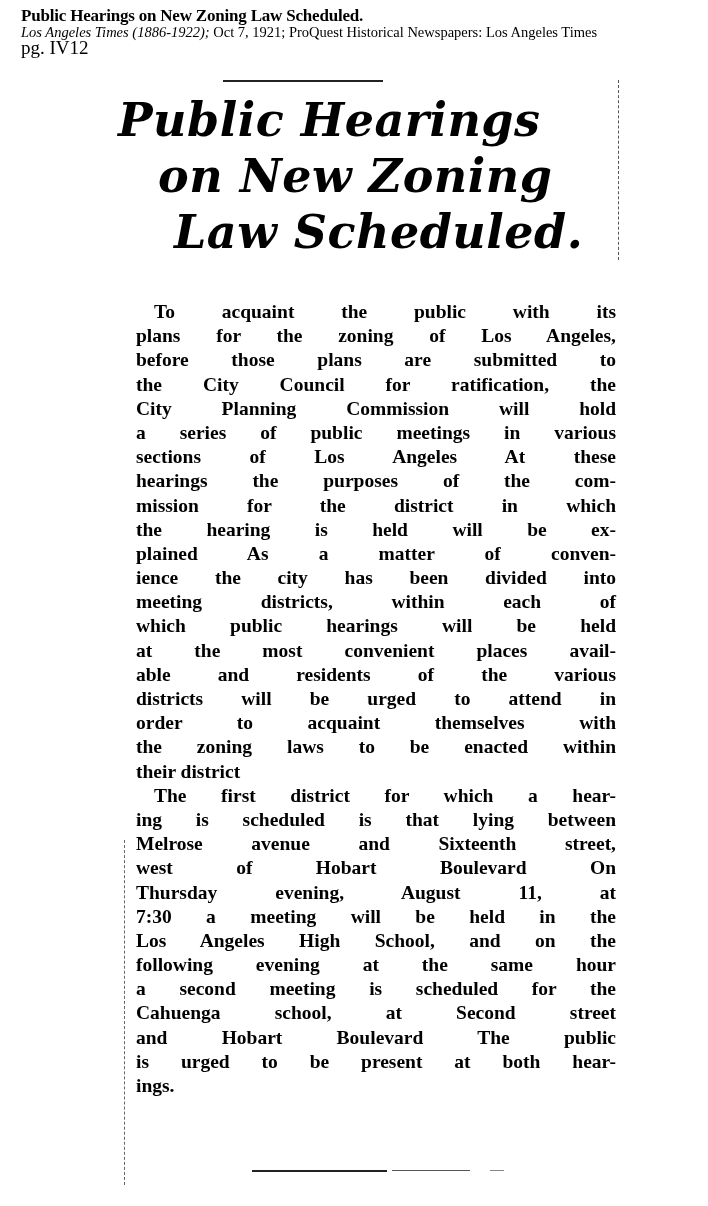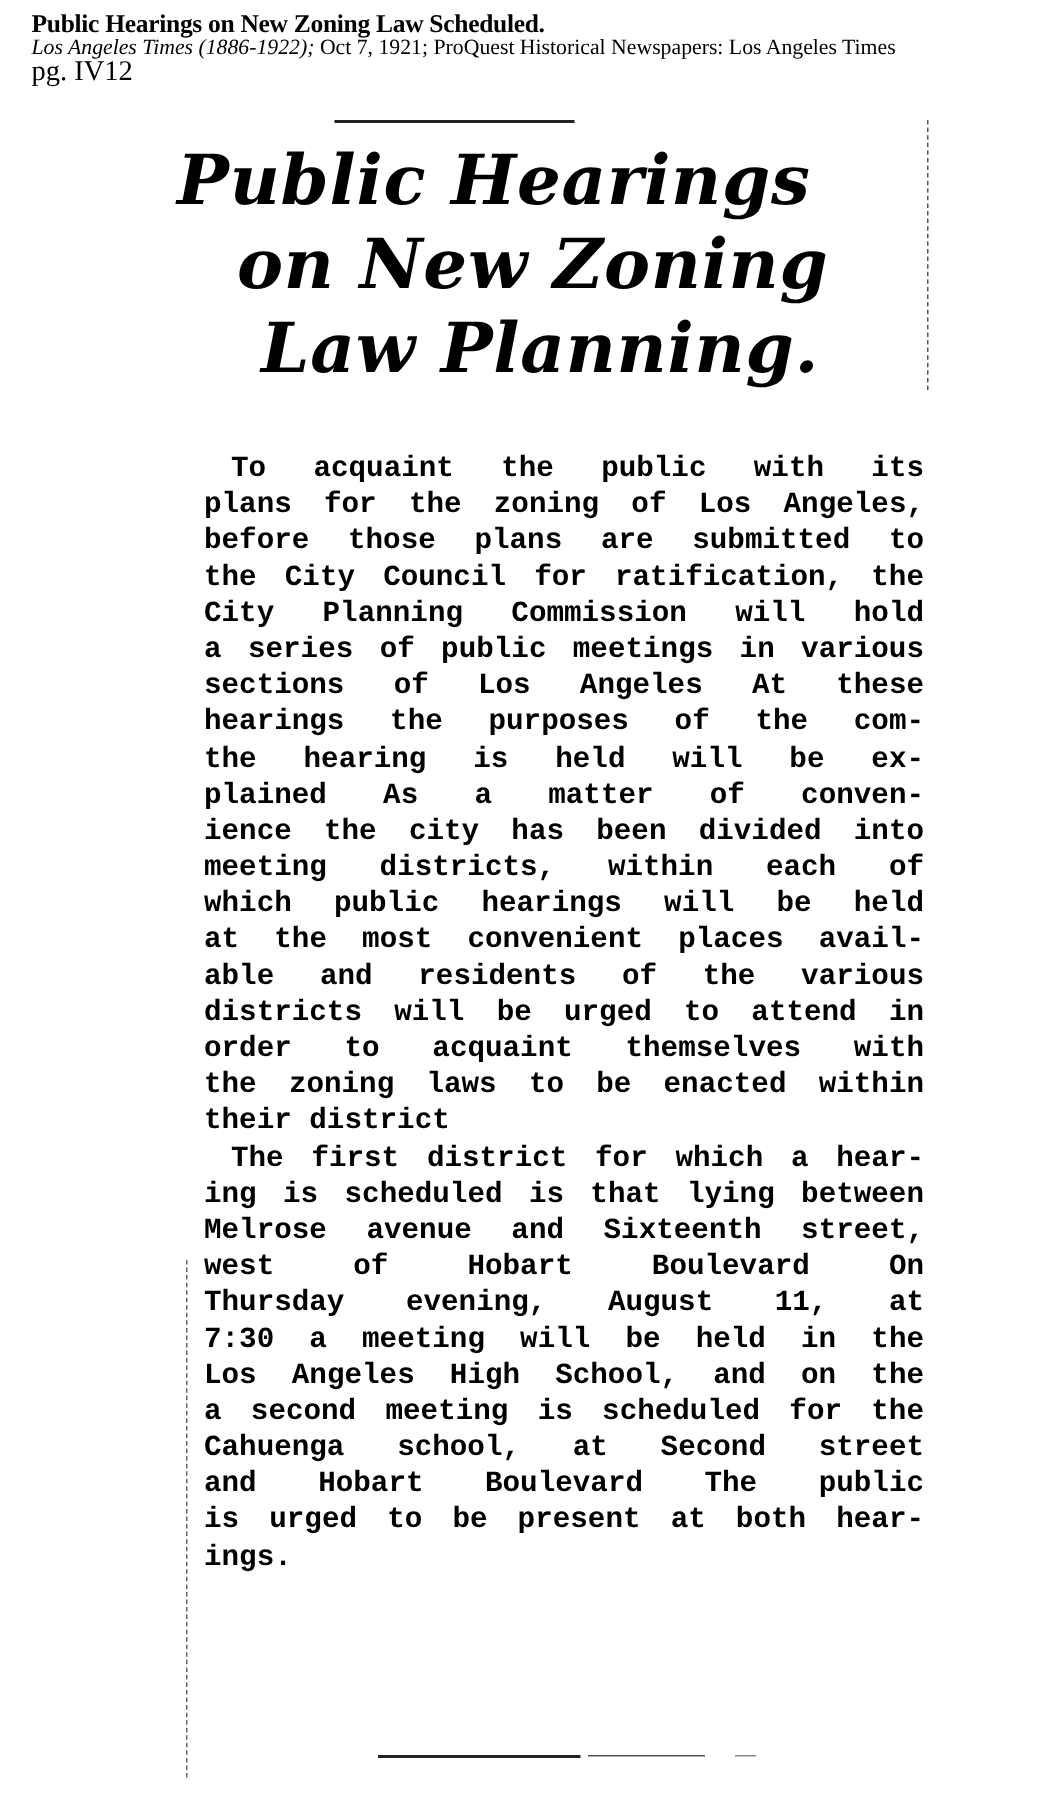--- a/index.html
+++ b/index.html
@@ -15,21 +15,21 @@
   .bottom-rule { position:absolute; left:252px; top:1170px; width:135px; height:2px; background:#222; }
   .bottom-rule2 { position:absolute; left:392px; top:1170px; width:78px; height:1px; background:#555; }
   .bottom-rule3 { position:absolute; left:490px; top:1170px; width:14px; height:1px; background:#888; }
 
   .headline { position:absolute; left:118px; top:92px; font-family:"DejaVu Serif", serif; font-weight:bold; font-style:italic; font-size:46px; line-height:56px; letter-spacing:0.5px; }
   .headline div { white-space:nowrap; }
   .hl1 { margin-left:0px; }
   .hl2 { margin-left:40px; }
   .hl3 { margin-left:56px; }
 
-  .body { position:absolute; left:136px; top:300px; width:480px; font-family:Liberation Mono, monospace; font-weight:bold; font-size:19.5px; line-height:24.2px; }
+  .body { position:absolute; left:136px; top:300px; width:480px; font-family:Liberation Serif, serif; font-weight:bold; font-size:19.5px; line-height:24.2px; }
   .body .line { white-space:nowrap; text-align:justify; text-align-last:justify; height:24.2px; overflow:visible; }
   .body .line.last { text-align-last:left; }
   .indent { padding-left:18px; }
 </style>
 </head>
 <body>
 
 <div class="citation">
   <div class="cit-title">Public Hearings on New Zoning Law Scheduled.</div>
   <div class="cit-source"><i>Los Angeles Times (1886-1922);</i><span> Oct 7, 1921; ProQuest Historical Newspapers: Los Angeles Times</span></div>
@@ -39,52 +39,54 @@
 <div class="top-rule"></div>
 <div class="right-rule"></div>
 <div class="left-rule"></div>
 <div class="bottom-rule"></div>
 <div class="bottom-rule2"></div>
 <div class="bottom-rule3"></div>
 
 <div class="headline">
   <div class="hl1">Public Hearings</div>
   <div class="hl2">on New Zoning</div>
-  <div class="hl3">Law Planning.</div>
+  <div class="hl3">Law Scheduled.</div>
 </div>
 
 <div class="body">
   <div>
     <div class="line indent">To acquaint the public with its</div>
     <div class="line">plans for the zoning of Los Angeles,</div>
     <div class="line">before those plans are submitted to</div>
     <div class="line">the City Council for ratification, the</div>
     <div class="line">City Planning Commission will hold</div>
     <div class="line">a series of public meetings in various</div>
     <div class="line">sections of Los Angeles At these</div>
     <div class="line">hearings the purposes of the com-</div>
+    <div class="line">mission for the district in which</div>
     <div class="line">the hearing is held will be ex-</div>
     <div class="line">plained As a matter of conven-</div>
     <div class="line">ience the city has been divided into</div>
     <div class="line">meeting districts, within each of</div>
     <div class="line">which public hearings will be held</div>
     <div class="line">at the most convenient places avail-</div>
     <div class="line">able and residents of the various</div>
     <div class="line">districts will be urged to attend in</div>
     <div class="line">order to acquaint themselves with</div>
     <div class="line">the zoning laws to be enacted within</div>
     <div class="line last">their district</div>
   </div>
   <div>
     <div class="line indent">The first district for which a hear-</div>
     <div class="line">ing is scheduled is that lying between</div>
     <div class="line">Melrose avenue and Sixteenth street,</div>
     <div class="line">west of Hobart Boulevard On</div>
     <div class="line">Thursday evening, August 11, at</div>
     <div class="line">7:30 a meeting will be held in the</div>
     <div class="line">Los Angeles High School, and on the</div>
+    <div class="line">following evening at the same hour</div>
     <div class="line">a second meeting is scheduled for the</div>
     <div class="line">Cahuenga school, at Second street</div>
     <div class="line">and Hobart Boulevard The public</div>
     <div class="line">is urged to be present at both hear-</div>
     <div class="line last">ings.</div>
   </div>
 </div>
 
 </body></html>

